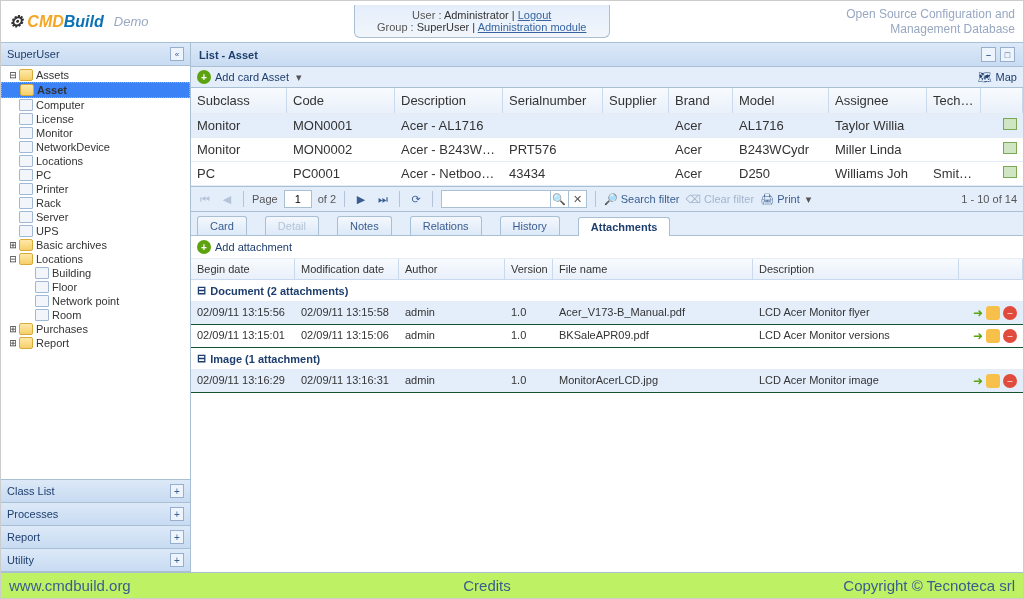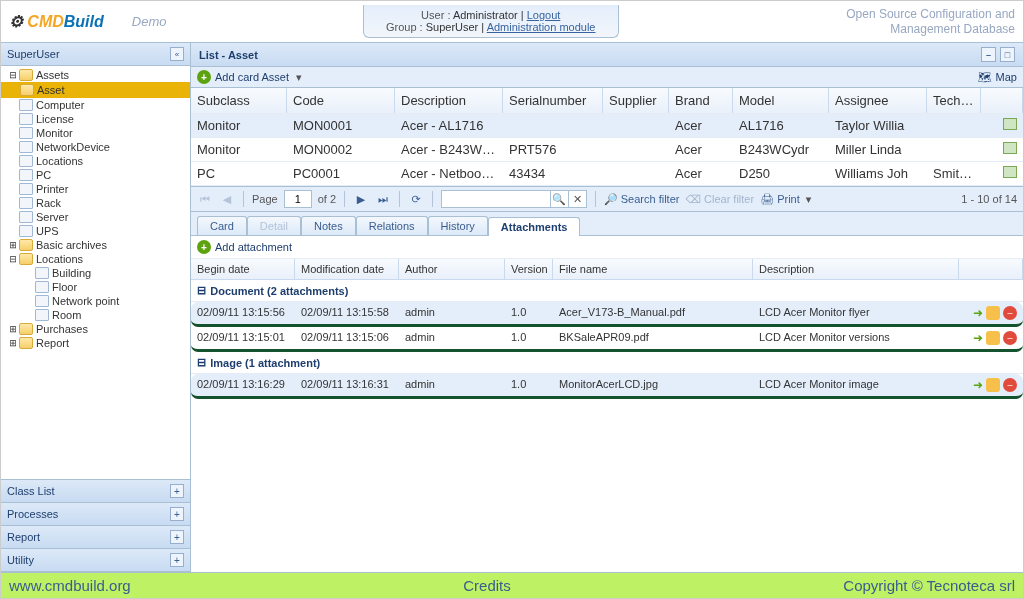--- a/index.html
+++ b/index.html
@@ -4,36 +4,36 @@
 <style>
 * { box-sizing: border-box; margin: 0; padding: 0; }
 body { font-family: Tahoma, Arial, sans-serif; font-size: 11px; color: #333; background: #fff; }
 .app { width: 1024px; height: 599px; display: flex; flex-direction: column; border: 1px solid #ccc; }
 
 
 .header { display: flex; align-items: center; height: 42px; border-bottom: 1px solid #a9bfd3; background: #fff; padding: 0 8px; }
 .logo { display: flex; align-items: center; gap: 4px; font-weight: bold; font-style: italic; font-size: 16px; }
 .logo-c { color: #f5a623; }
 .logo-m { color: #0b72b5; }
-.demo-label { margin-left: 28px; color: #98a7c2; font-size: 13px; font-style: italic; }
+.demo-label { margin-left: 10px; color: #98a7c2; font-size: 13px; font-style: italic; }
 .user-pill { margin: 0 auto; border: 1px solid #a9bfd3; border-top: none; border-radius: 0 0 6px 6px; background: linear-gradient(#e4eefb, #f2f6fb); padding: 4px 22px; text-align: center; font-size: 11px; color: #333; }
 .user-pill .lbl { color: #555; }
 .user-pill a { color: #3764a0; text-decoration: underline; }
 .tagline { text-align: right; color: #98a7c2; font-size: 12px; line-height: 1.2; width: 200px; }
 
 
 .main { flex: 1; display: flex; min-height: 0; }
 
 
 .sidebar { width: 190px; border-right: 1px solid #a9bfd3; display: flex; flex-direction: column; background: #f1f5fb; }
 .panel-hdr { background: linear-gradient(#dce9f8, #c8dbf2); border-bottom: 1px solid #a9bfd3; padding: 4px 6px; color: #1e3e6e; font-size: 11px; display: flex; justify-content: space-between; align-items: center; }
 .collapse-btn { width: 14px; height: 14px; border: 1px solid #98aecd; background: #eef4fc; display: inline-flex; align-items: center; justify-content: center; font-size: 8px; color: #3a5d8f; cursor: pointer; }
 .tree { flex: 1; background: #fff; overflow: auto; padding: 2px 0; }
 .tree-item { display: flex; align-items: center; padding: 1px 4px 1px 6px; cursor: pointer; white-space: nowrap; }
-.tree-item.selected { background: #eab308; border: 1px dotted #90b4e0; }
+.tree-item.selected { background: #3b82f6; border: 1px dotted #90b4e0; font-weight: bold; }
 .tree-toggle { width: 12px; font-size: 9px; color: #333; text-align: center; }
 .tree-icon { width: 14px; height: 12px; display: inline-block; margin-right: 3px; }
 .folder { background: linear-gradient(#ffe9a8, #f6cf6b); border: 1px solid #d6ab3a; border-radius: 2px; }
 .file-i { background: #f2f6fb; border: 1px solid #9fb8d6; border-radius: 1px; }
 .d1 { padding-left: 18px; } .d2 { padding-left: 34px; }
 .accordion { border-top: 1px solid #a9bfd3; }
 .accordion .acc-hdr { background: linear-gradient(#dce9f8, #c8dbf2); border-bottom: 1px solid #a9bfd3; padding: 4px 6px; color: #1e3e6e; display: flex; justify-content: space-between; align-items: center; cursor: pointer; }
 .plus-btn { width: 14px; height: 14px; border: 1px solid #98aecd; background: #eef4fc; display: inline-flex; align-items: center; justify-content: center; font-size: 10px; color: #3a5d8f; }
 
 
@@ -67,34 +67,34 @@
 .pg-btn.dis { color: #b4c3d8; cursor: default; }
 .sep { width: 1px; height: 16px; background: #b4c3d8; margin: 0 2px; }
 .searchbox { display: flex; align-items: center; }
 .searchbox input { width: 110px; border: 1px solid #a9bfd3; height: 18px; font-size: 11px; padding: 0 3px; }
 .searchbox .s-ico { border: 1px solid #a9bfd3; border-left: none; height: 18px; width: 18px; display: inline-flex; align-items: center; justify-content: center; background: #fff; cursor: pointer; }
 .spacer { flex: 1; }
 .btn-link { color: #3a5d8f; display: inline-flex; align-items: center; gap: 3px; cursor: pointer; }
 .btn-link.dis { color: #a4b4cb; cursor: default; }
 
 
-.tabs { background: #e4eefb; border-bottom: 1px solid #a9bfd3; display: flex; padding-top: 4px; gap: 0; padding-left: 6px; }
+.tabs { background: #e4eefb; border-bottom: 1px solid #a9bfd3; display: flex; padding-top: 4px; gap: 18px; padding-left: 6px; }
 .tab { border: 1px solid #a9bfd3; border-bottom: none; padding: 3px 12px; border-radius: 3px 3px 0 0; background: linear-gradient(#f4f8fd,#dce9f8); color: #3a5d8f; cursor: pointer; font-size: 11px; }
 .tab.dis { color: #b4c3d8; }
 .tab.active { background: #fff; color: #1e3e6e; font-weight: bold; position: relative; top: 1px; }
 
 
 .att-body { flex: 1; overflow: auto; background: #fff; }
 .att-tbar { background: #fff; border-bottom: 1px solid #e5ecf5; padding: 4px 6px; }
 .att-grid-hdr { display: flex; background: linear-gradient(#f8fbfe,#e9f0fa); border-bottom: 1px solid #c9d9ee; }
 .att-grid-hdr .ac, .att-row .ac { padding: 4px 6px; overflow: hidden; white-space: nowrap; }
 .a-bd{width:104px}.a-md{width:104px}.a-au{width:106px}.a-ver{width:48px}.a-fn{width:200px}.a-desc{flex:1}.a-act{width:64px;text-align:right;display:flex;gap:3px;justify-content:flex-end;align-items:center}
 .att-grid-hdr .ac { border-right: 1px solid #c9d9ee; }
 .group-hdr { background: #fff; padding: 4px 6px; color: #1e3e6e; font-weight: bold; display: flex; align-items: center; gap: 4px; border-bottom: 1px solid #e5ecf5; }
-.att-row { display: flex; border-bottom: 3px solid #14532d; border-radius: 7px; }
+.att-row { display: flex; border-bottom: 1px solid #14532d; }
 .att-row.sel { background: #e4eefb; }
 .mini-ico { width: 14px; height: 14px; display: inline-block; border-radius: 3px; }
 .arrow-g { color: #5da30f; font-size: 12px; }
 .pencil { background: #f7c04a; }
 .del { background: #e14b3b; color:#fff; border-radius: 50%; display:inline-flex;align-items:center;justify-content:center; font-size:9px;}
 
 
 .footer { border-top: 1px solid #a9bfd3; display: flex; justify-content: space-between; padding: 4px 8px; font-size: 15px; color: #3a5d8f; background: #bef264; }
 .footer a { color: #3a5d8f; text-decoration: none; }
 </style>

